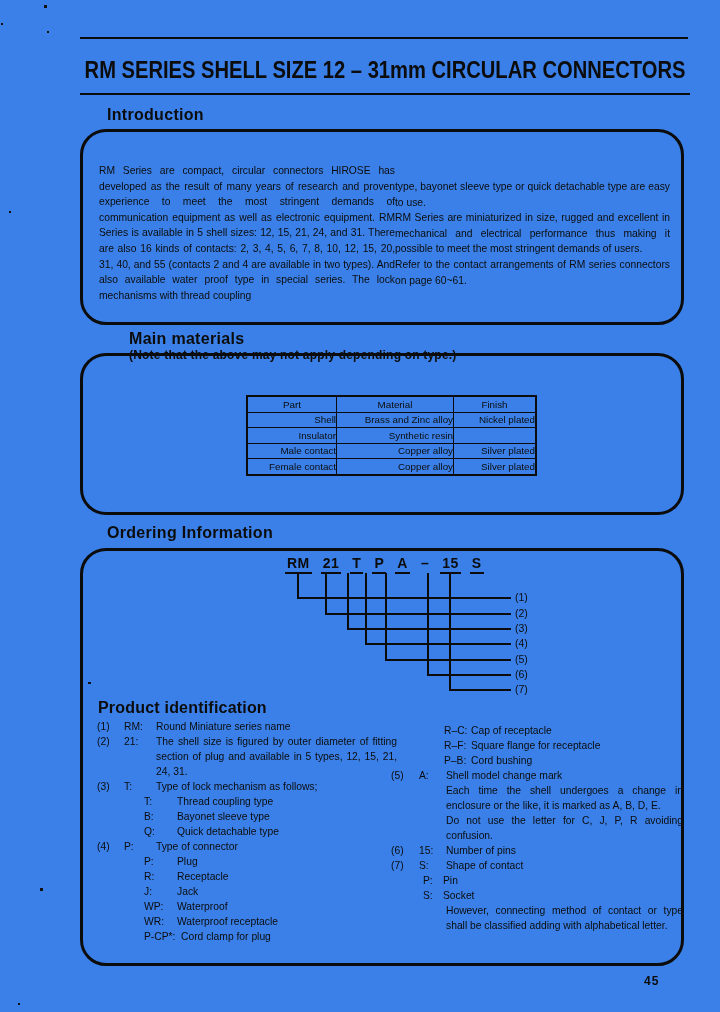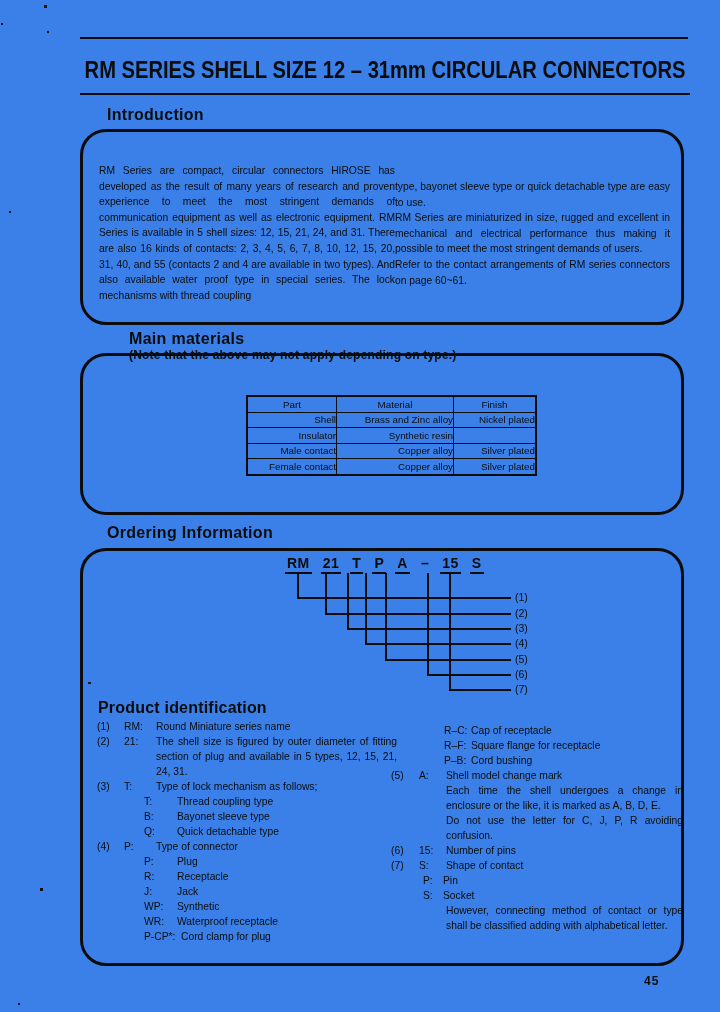--- a/index.html
+++ b/index.html
@@ -225,21 +225,21 @@
       <div class="pline sub">
           <span class="pl-sc">R:</span>
           <span class="pl-t">Receptacle</span>
         </div>
       <div class="pline sub">
           <span class="pl-sc">J:</span>
           <span class="pl-t">Jack</span>
         </div>
       <div class="pline sub">
           <span class="pl-sc">WP:</span>
-          <span class="pl-t">Synthetic</span>
+          <span class="pl-t">Waterproof</span>
         </div>
       <div class="pline sub">
           <span class="pl-sc">WR:</span>
           <span class="pl-t">Waterproof receptacle</span>
         </div>
       <div class="pline sub">
           <span class="pl-sc" style="width:37px;">P-CP*:</span>
           <span class="pl-t">Cord clamp for plug</span>
         </div>
     </div>

